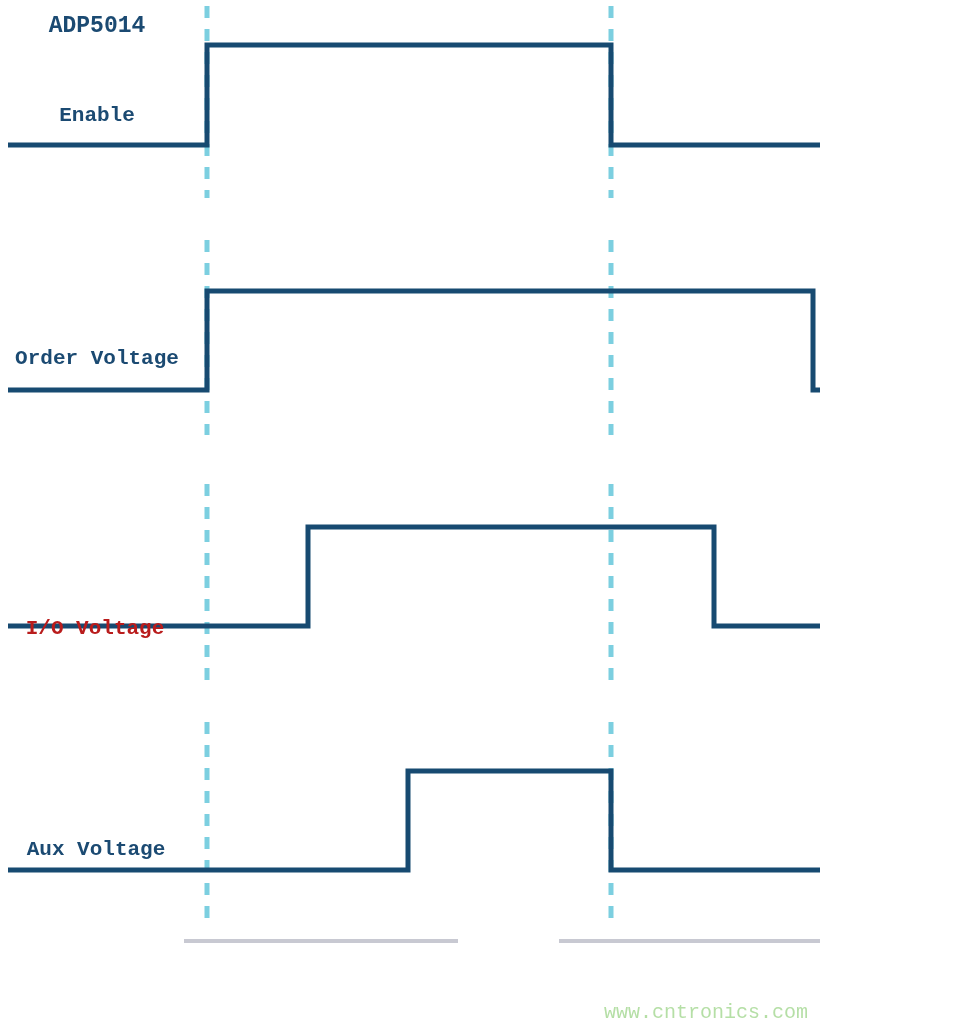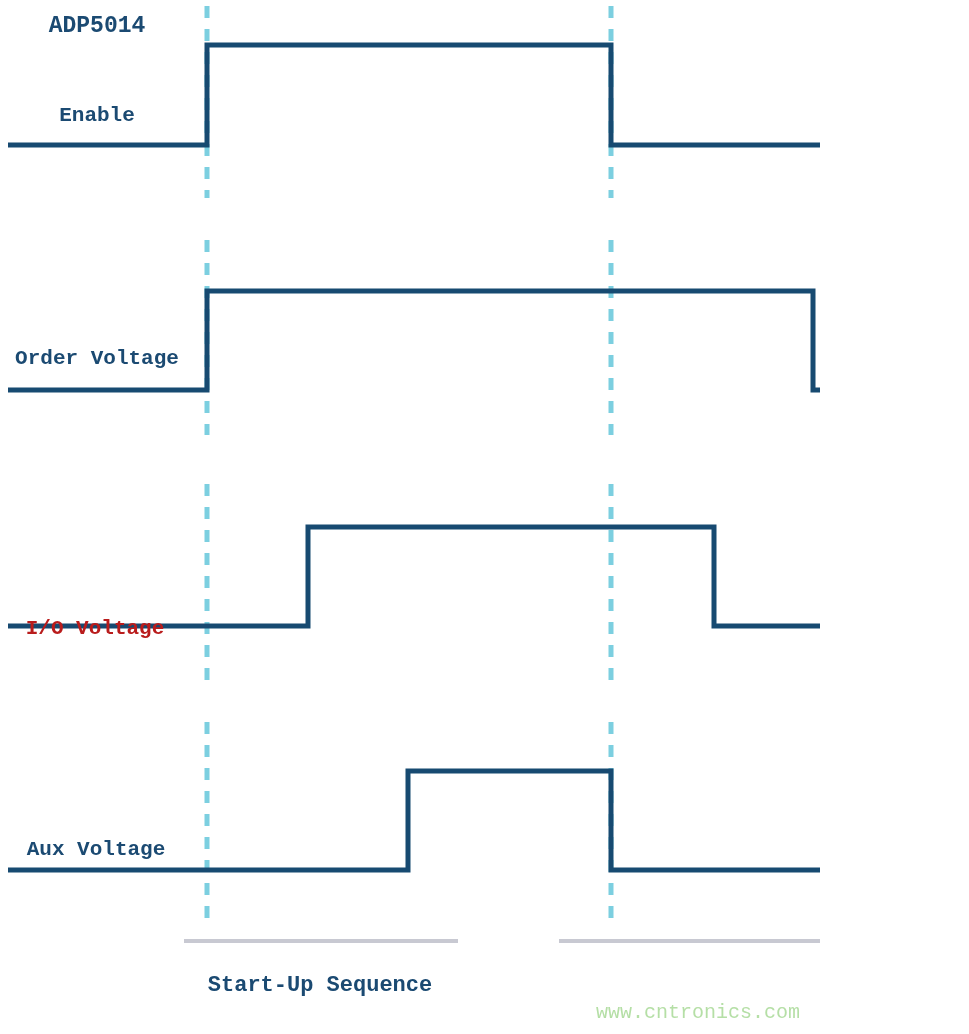--- a/index.html
+++ b/index.html
@@ -26,21 +26,21 @@
     font-weight: bold;
     white-space: pre-line;
     text-align: center;
     line-height: 1.27;
   }
   .title-lbl   { font-size: 23px; }
   .signal-lbl  { font-size: 21px; }
   .annot-lbl   { font-size: 22px; }
   .watermark {
     position: absolute;
-    right: 20px;
+    right: 12px;
     top: 1001px;
     font-size: 20px;
     font-weight: normal;
     white-space: nowrap;
   }
 </style>
 </head>
 <body>
 
 <div id="stage">
@@ -61,16 +61,15 @@
       <line x1="559" y1="941" x2="832" y2="941" stroke="#c8c9d2" stroke-width="4"></line>
     </svg>
 
   <div class="lbl title-lbl" style="left: 97px; top: 27px; color: rgb(27, 74, 114);">ADP5014</div>
 
   <div class="lbl signal-lbl" style="left: 97px; top: 116px; color: rgb(27, 74, 114);">Enable</div>
   <div class="lbl signal-lbl" style="left: 97px; top: 359px; color: rgb(27, 74, 114);">Order Voltage</div>
   <div class="lbl signal-lbl" style="left: 95px; top: 629px; color: #b91c1c;">I/O Voltage</div>
   <div class="lbl signal-lbl" style="left: 96px; top: 838px; color: rgb(27, 74, 114); margin-top: 12px;">Aux Voltage</div>
 
-  <div class="lbl annot-lbl" style="left: 320px; top: 986px; color: rgb(27, 74, 114);">Start-Up Sequence</div>
 
   <div class="watermark" style="color: rgb(181, 223, 166);">www.cntronics.com</div>
 </div>
 
 </body></html>

